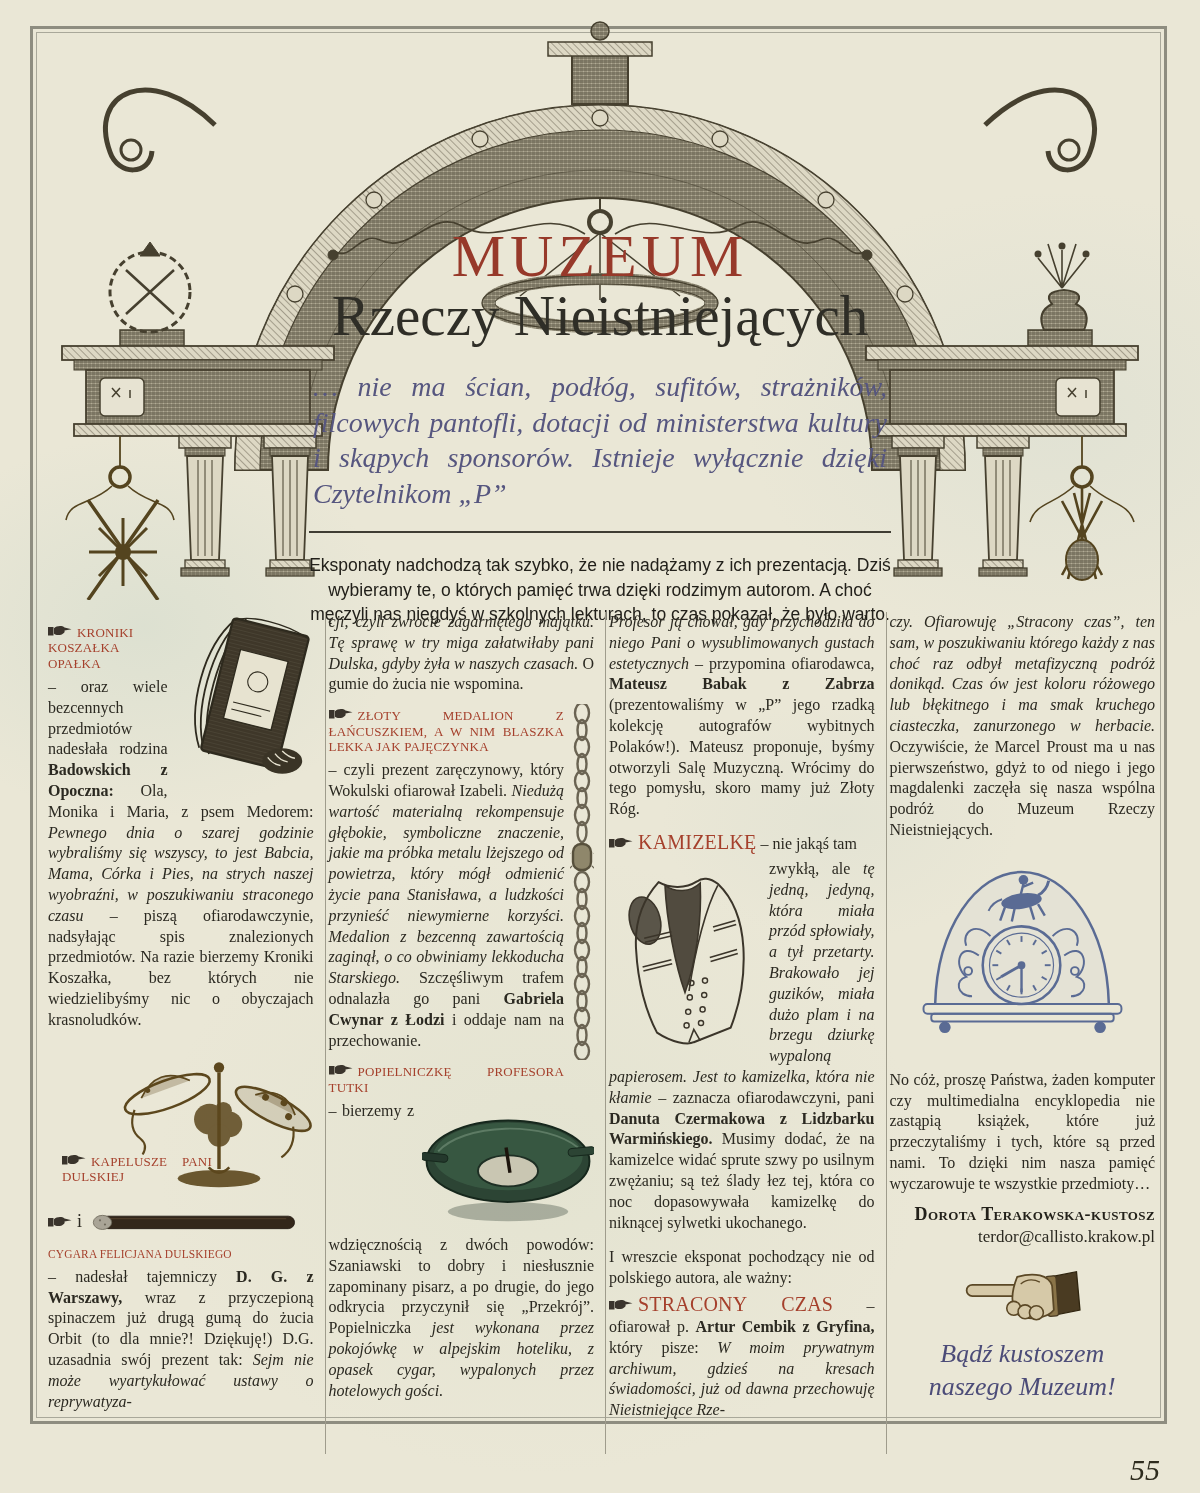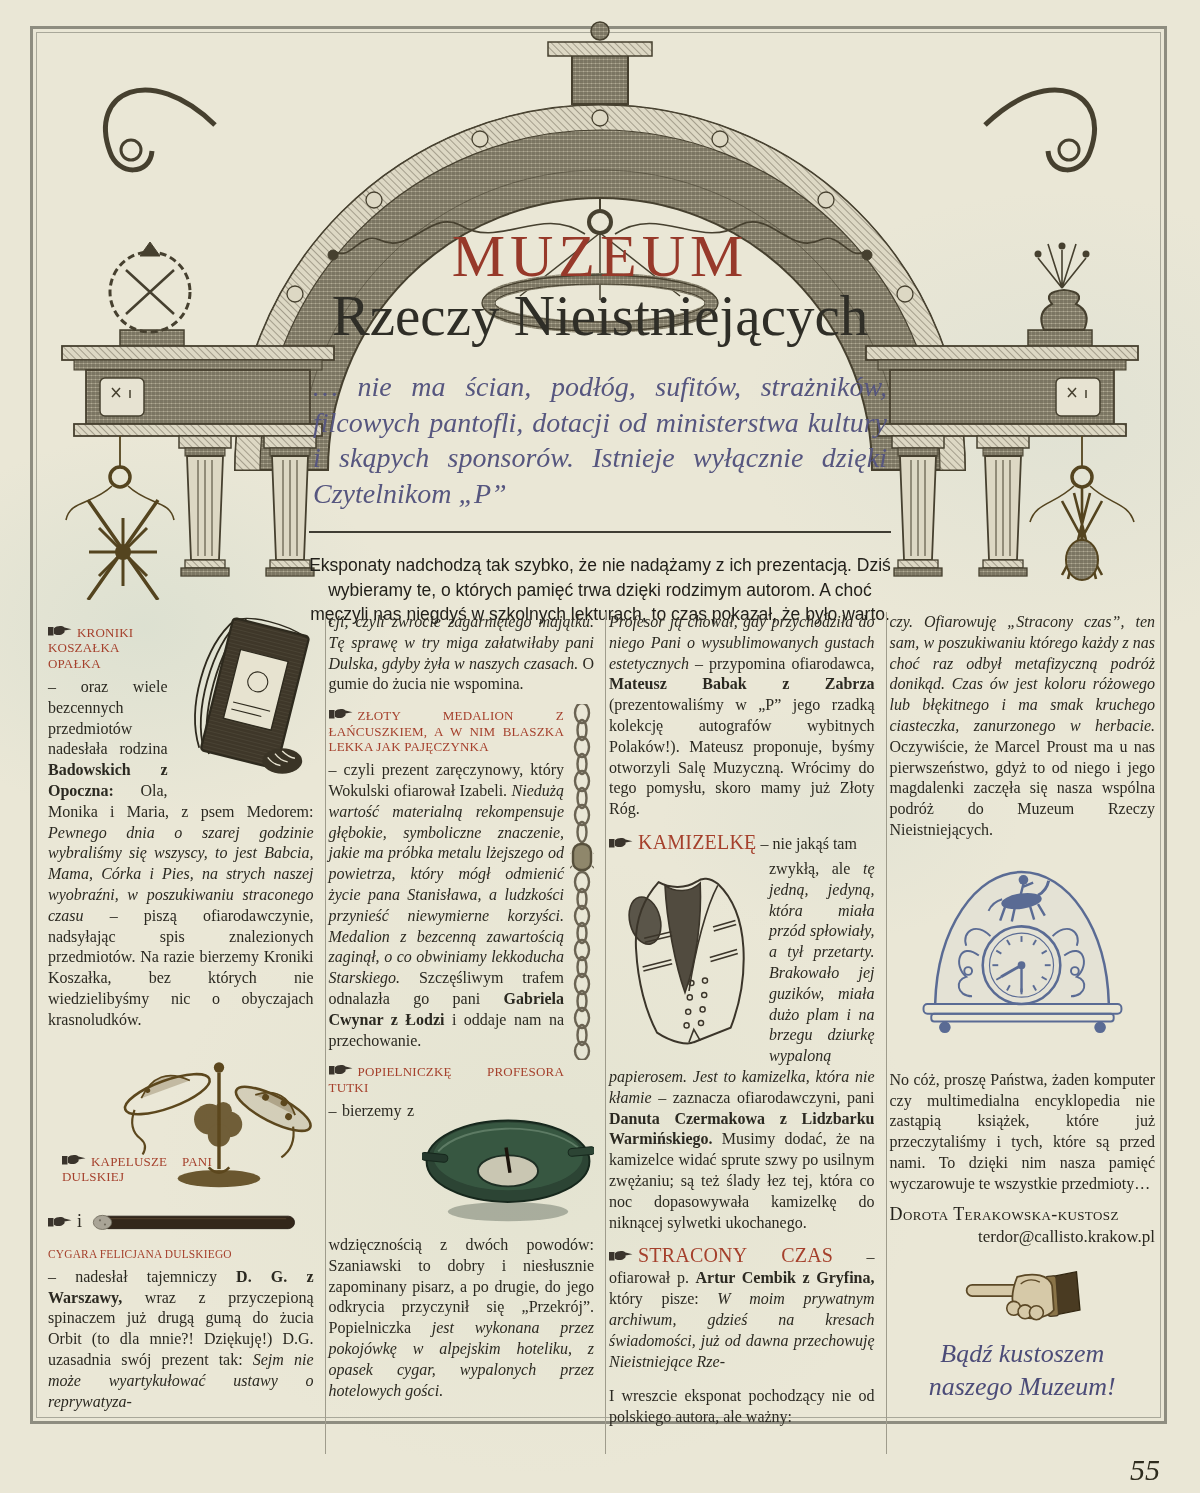--- a/index.html
+++ b/index.html
@@ -50,21 +50,21 @@
   .chain-art{width:24px; height:356px; margin:0 0 4px 6px;}
   .ashtray-art{width:172px; height:128px; margin:2px 0 4px 8px;}
   .vest-art{width:152px; height:200px; margin:2px 8px 4px 0;}
   .hats-wrap{position:relative; height:168px; margin:4px 0 2px 0;}
   .hats-art{position:absolute; right:-4px; top:0; width:198px; height:160px;}
   .hats-wrap .rhead{position:absolute; left:0; bottom:9px; width:150px; margin:14px;}
   .cigar-row{display:flex; align-items:center; margin:2px 0 8px 0;}
   .cigar-row .conj{font-size:18px; margin-right:8px;}
   .cigar-art{width:212px; height:24px;}
   .clock-art{display:block; width:228px; height:210px; margin:6px auto 10px auto;}
-  .byline{text-align:left; font-weight:normal; font-variant:small-caps; font-size:18px;
+  .byline{text-align:right; font-weight:bold; font-variant:small-caps; font-size:18px;
     margin:2px 0 0 0; letter-spacing:.4px; color:#23211a;}
   .email{text-align:right; font-size:17px; margin:2px 0 10px 0;}
   .cta{ text-align:center; margin-top:16px;}
   .bighand-art{width:118px; height:68px; display:block; margin:0 auto 6px auto;}
   .cta-text{font-style:italic; font-size:26px; line-height:1.3; color:#4c4c78; margin:0 14px;}
 </style>
 </head>
 <body>
 
 <svg width="0" height="0" style="position:absolute" aria-hidden="true">
@@ -392,24 +392,24 @@
               <path d="M42 120 L78 111 M43 125 L79 116"></path>
               <path d="M126 108 L160 98 M127 113 L161 103"></path>
               <path d="M130 70 L158 62 M131 75 L159 67"></path>
             </g>
             <path d="M100 214 L106 198 L114 212" stroke-width="2"></path>
           </g>
         </svg>
         <span><span>zwykłą, ale </span><span class="seg-i">tę jedną, jedyną, która miała przód spłowiały, a tył przetarty. Brakowało jej guzików, miała dużo plam i na brzegu dziurkę wypaloną papierosem. Jest to kamizelka, która nie kłamie</span><span> – zaznacza ofiarodawczyni, pani </span><span class="seg-b">Danuta Czermakowa z Lidzbarku Warmińskiego.</span><span> Musimy dodać, że na kamizelce widać sprute szwy po usilnym zwężaniu; są też ślady łez tej, która co noc dopasowywała kamizelkę do niknącej sylwetki ukochanego.</span></span>
       </p>
 
+      <p class="body" style="margin-top:14px; margin-bottom:2px;">I wreszcie eksponat pochodzący nie od polskiego autora, ale ważny:</p>
       <p class="body"><svg class="hand-svg">
             <use href="#hand-r"></use>
           </svg><span class="rhead-inline">STRACONY CZAS</span><span><span> – ofiarował p. </span><span class="seg-b">Artur Cembik z Gryfina,</span><span> który pisze: </span><span class="seg-i">W moim prywatnym archiwum, gdzieś na kresach świadomości, już od dawna przechowuję Nieistniejące Rze-</span></span></p>
-      <p class="body" style="margin-top:14px; margin-bottom:2px;">I wreszcie eksponat pochodzący nie od polskiego autora, ale ważny:</p>
     </div>
 
     <div class="col">
       <p class="body"><span class="seg-i">czy. Ofiarowuję „Stracony czas”, ten sam, w poszukiwaniu którego każdy z nas choć raz odbył metafizyczną podróż donikąd. Czas ów jest koloru różowego lub błękitnego i ma smak kruchego ciasteczka, zanurzonego w herbacie.</span><span> Oczywiście, że Marcel Proust ma u nas pierwszeństwo, gdyż to od niego i jego magdalenki zaczęła się nasza wspólna podróż do Muzeum Rzeczy Nieistniejących.</span></p>
 
       <svg class="clock-art" viewBox="0 0 235 215">
         <g stroke="#5a6b94" fill="none" stroke-width="2">
           <path d="M28 158 C30 80 70 22 117 22 C165 22 205 80 207 158" stroke-width="2.6" fill="rgba(140,160,200,.06)"></path>
           <rect x="16" y="158" width="204" height="10" rx="4"></rect>
           <rect x="24" y="168" width="188" height="8" rx="3"></rect>

